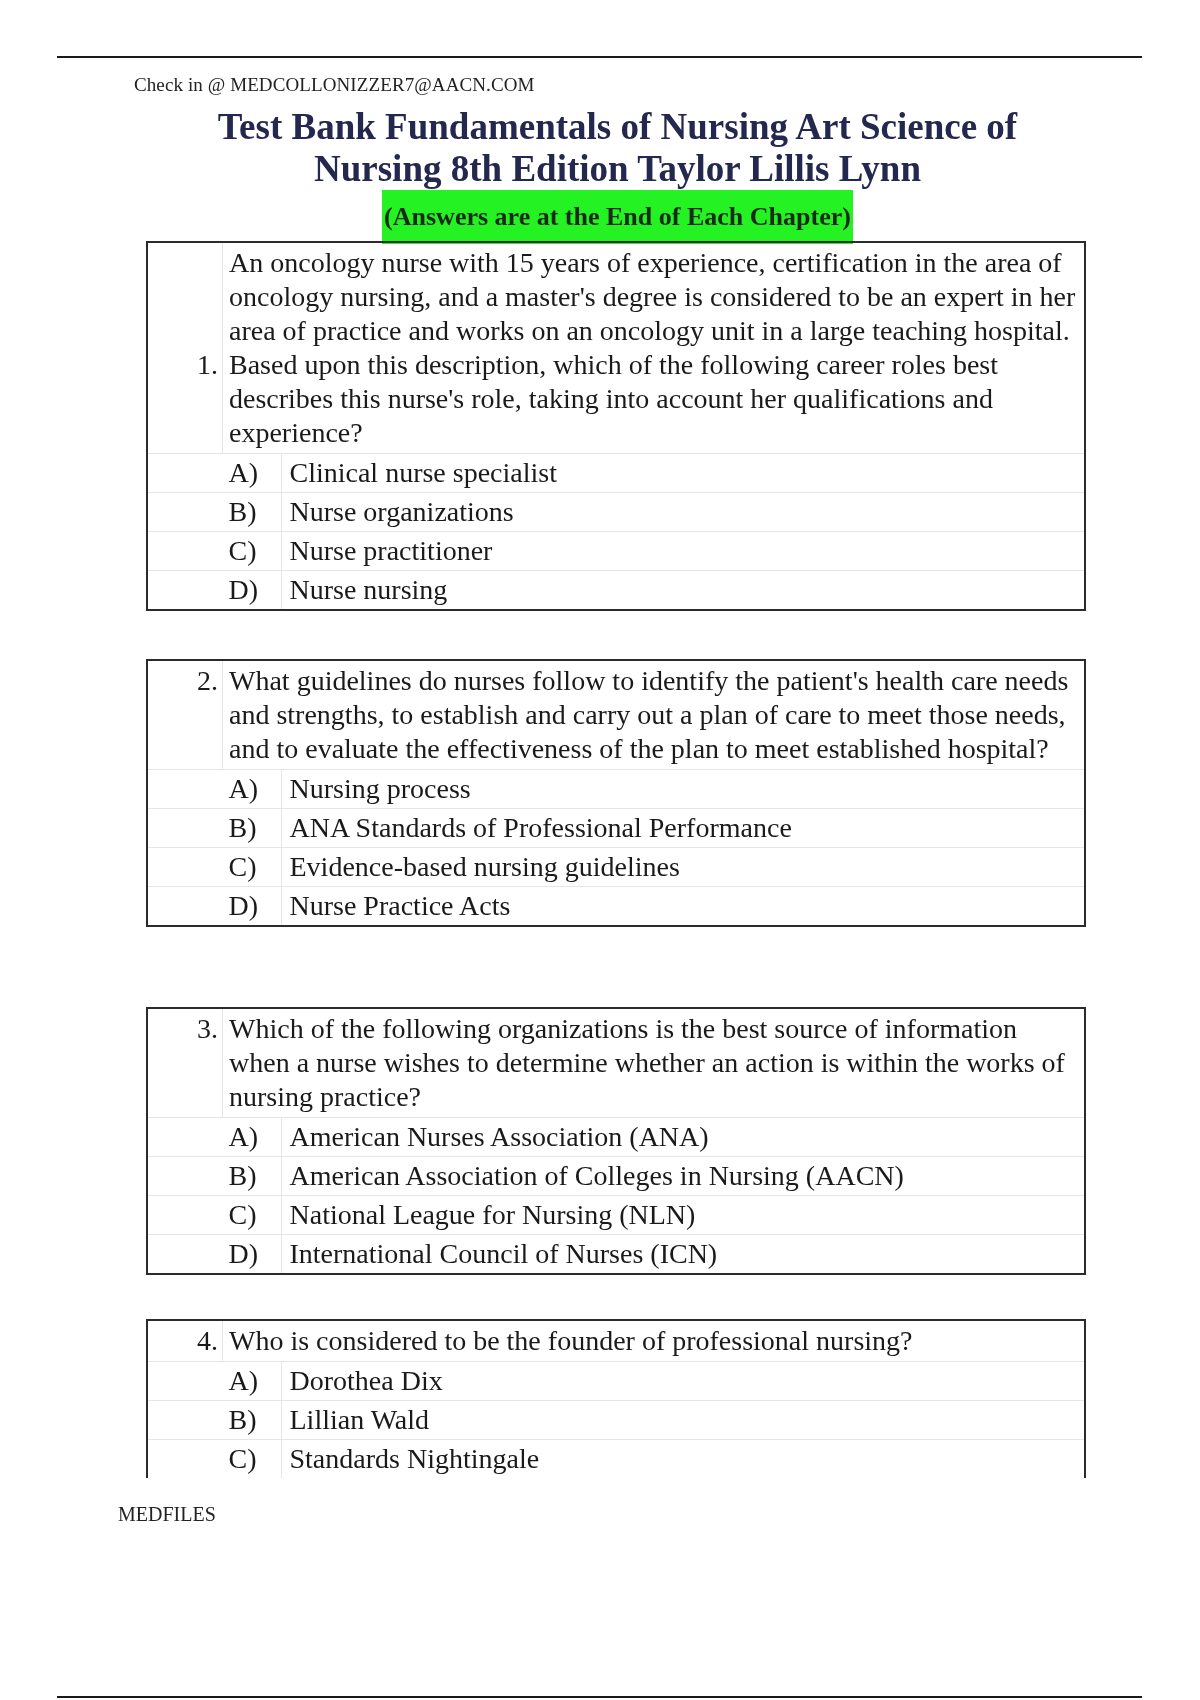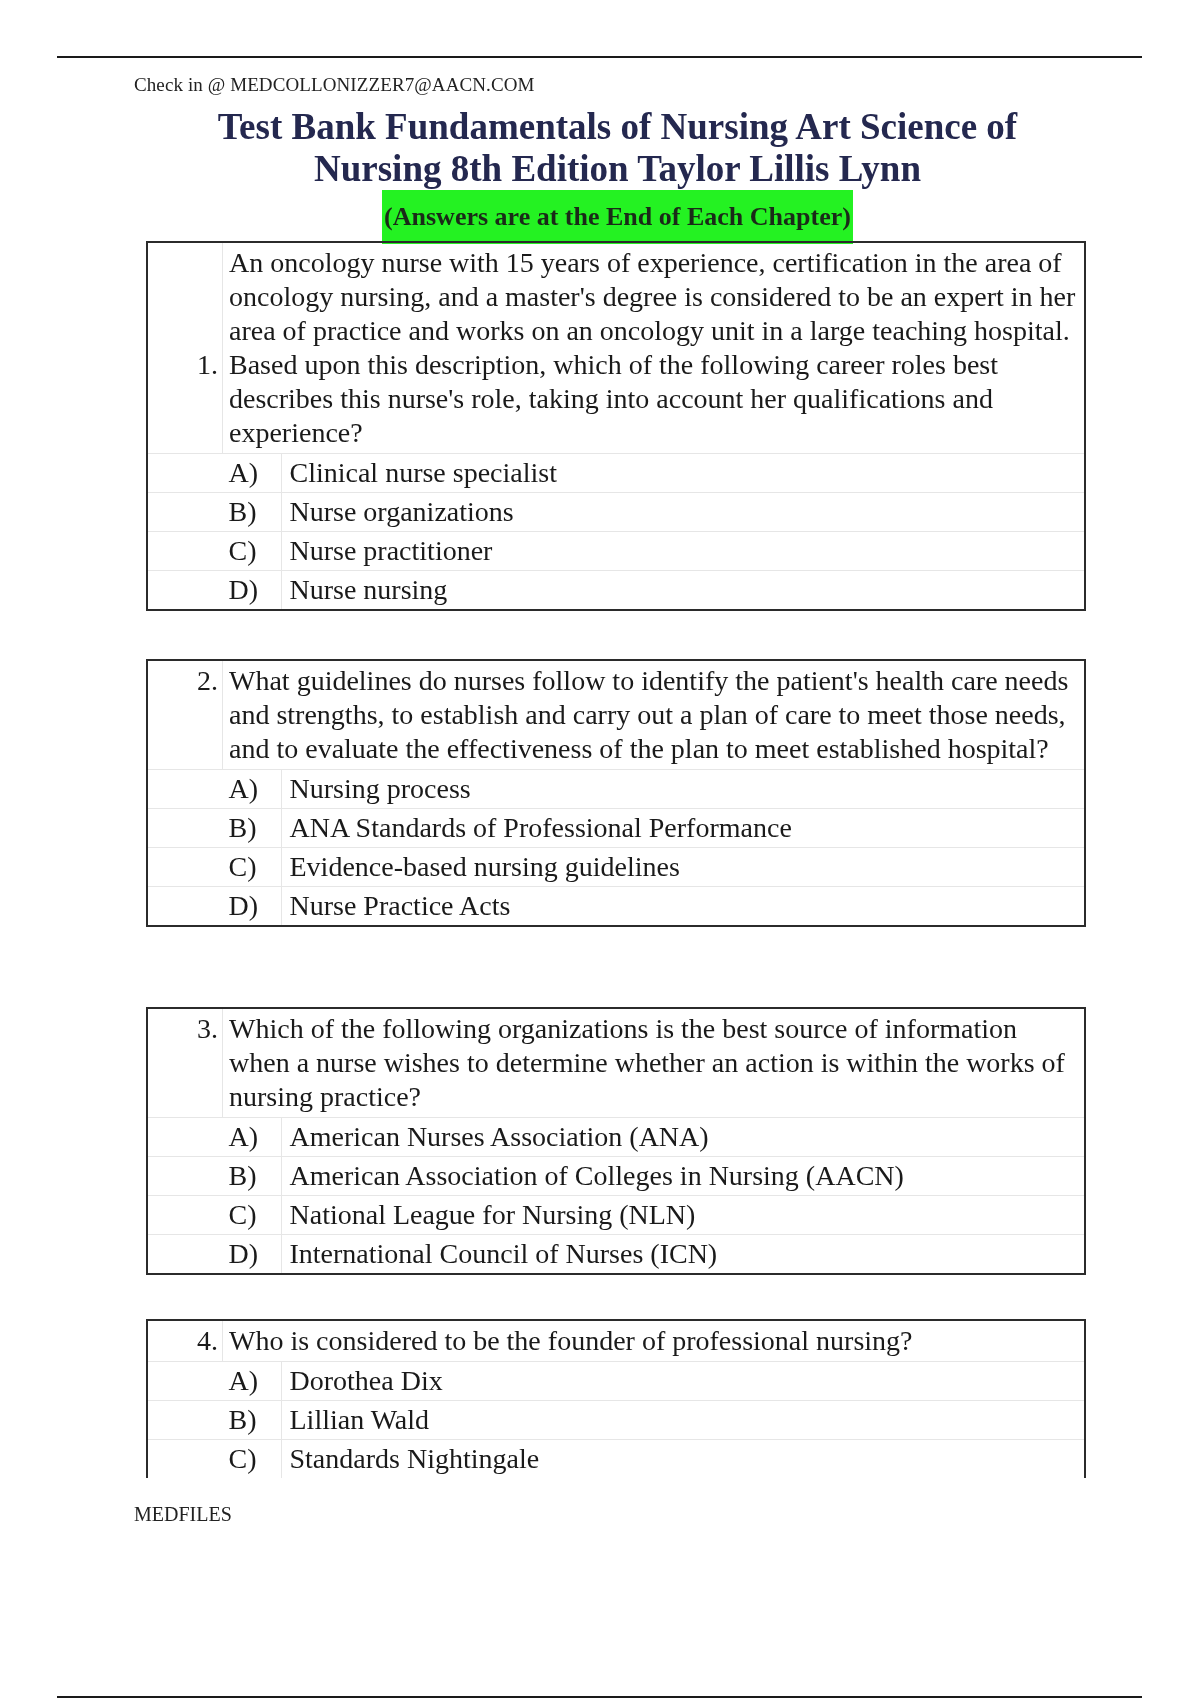--- a/index.html
+++ b/index.html
@@ -97,21 +97,21 @@
       padding-left: 6px !important;
       border-right: 1px solid #e6e6e6;
     }
     .opt-text {
       padding-left: 8px !important;
     }
     .num-vcenter { vertical-align: middle !important; }
 
     .footer-note {
       position: absolute;
-      left: 134px;
+      left: 118px;
       top: 1503px;
       font-size: 20px;
       color: #222;
     }
   </style>
 </head>
 <body>
 
 <div class="rule top"></div>
 

